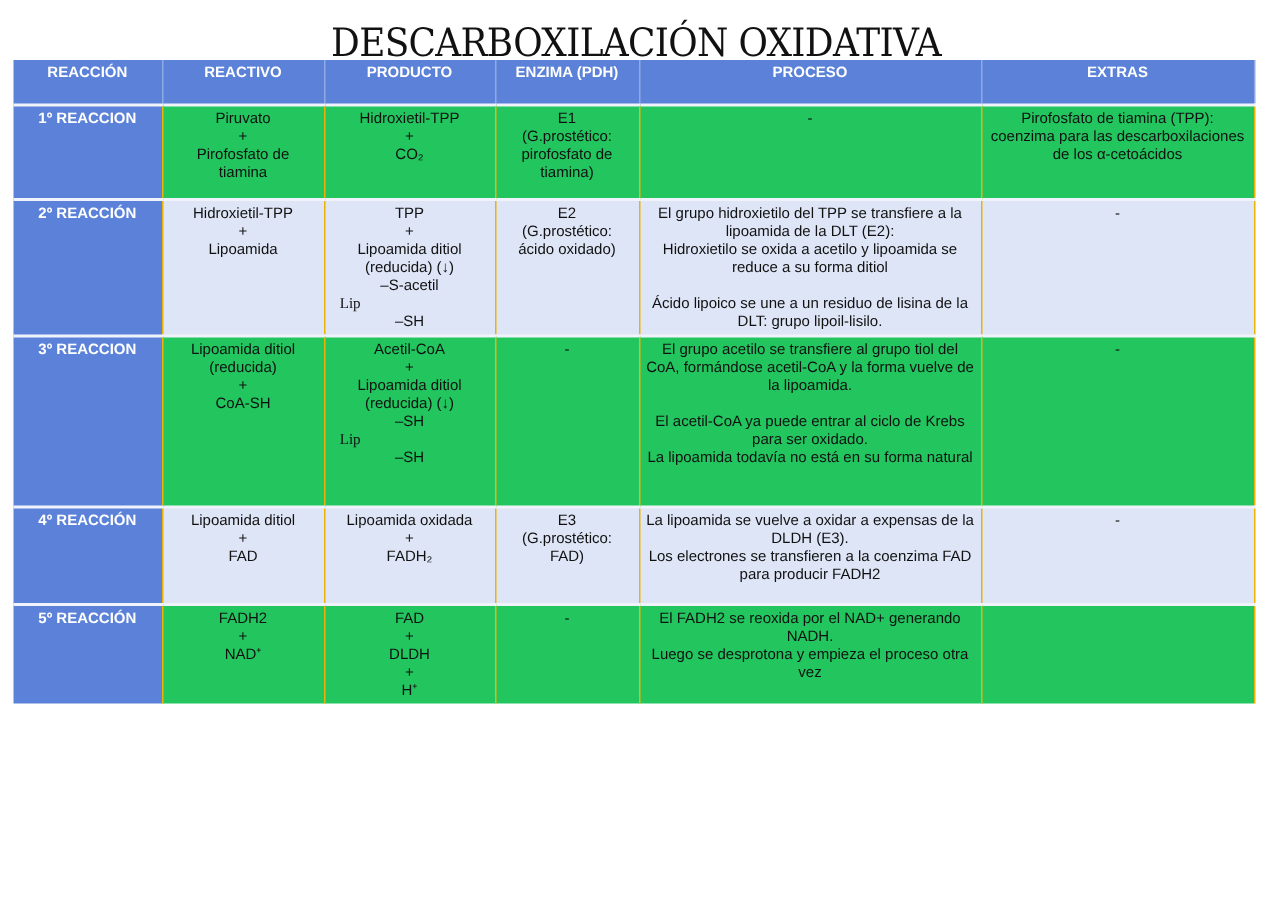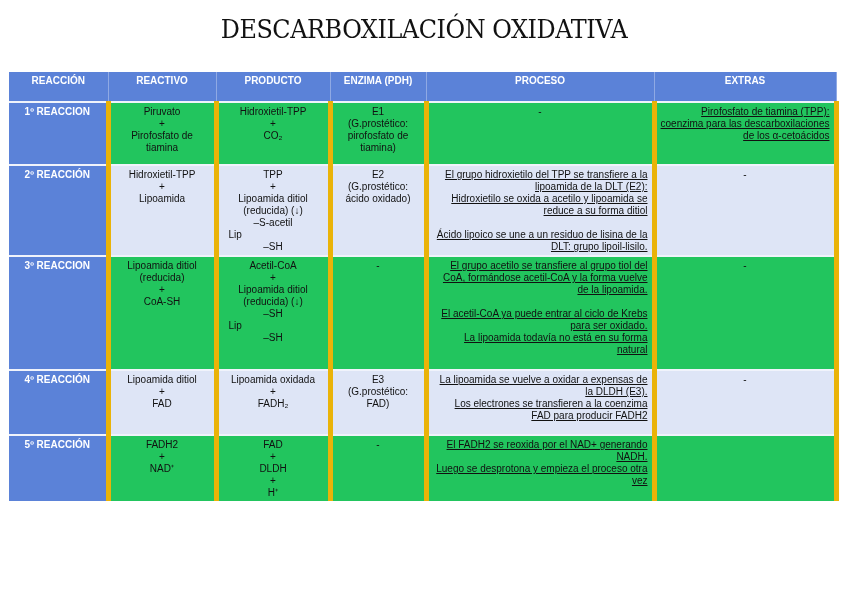--- a/index.html
+++ b/index.html
@@ -3,42 +3,42 @@
 <meta charset="utf-8">
 <style>
   html, body { margin:0; padding:0; background:#ffffff; }
   body { width:848px; height:599px; position:relative; overflow:hidden; font-family:"Liberation Sans", sans-serif; }
   .title {
     position:absolute; left:0; top:14px; width:848px; text-align:center;
     font-family:"DejaVu Serif", serif; font-size:26px; color:#111; letter-spacing:-0.5px;
     transform: scaleX(0.92);
   }
   table.main {
-    position:absolute; left:9px; top:72px; width:827px;
+    position:absolute; left:9px; top:40px; width:827px;
     border-collapse:collapse; table-layout:fixed;
     font-size:10px; color:#111; line-height:1.2;
   }
   table.main th {
     background:#5b82d8; color:#ffffff; font-weight:bold; font-size:10px;
     height:26px; vertical-align:top; padding:3px 4px 0 4px;
     border-right:1px solid #8fa9e4; text-align:center;
   }
   table.main td {
     vertical-align:top; padding:3px 4px 2px 4px;
-    border-right:5px solid #eab308; border-top:2px solid #f0f3fb;
+    border-right:1px solid #eab308; border-top:2px solid #f0f3fb;
   }
   td.rxn { background:#5b82d8; color:#fff; font-weight:bold; text-align:center; border-right:1px solid #c9d6f1; }
   tr.dark td:not(.rxn) { background:#22c55e; }
   tr.light td:not(.rxn) { background:#dee5f6; }
   td.c { text-align:center; }
-  td.l { text-align:right;text-decoration:underline; }
+  td.l { text-align:center; }
   .line { display:block; white-space:pre; }
   .line.wrap { white-space:normal; }
   .gap { display:block; height:12px; }
-  .lip { text-align:left; padding-left:6px; }
+  .lip { text-align:left; padding-left:6px;font-family:Liberation Serif, serif; }
 </style>
 </head>
 <body>
 
 <div class="title">DESCARBOXILACIÓN OXIDATIVA</div>
 
 <table class="main">
   <colgroup>
     <col style="width:99px">
       <col style="width:108px">

